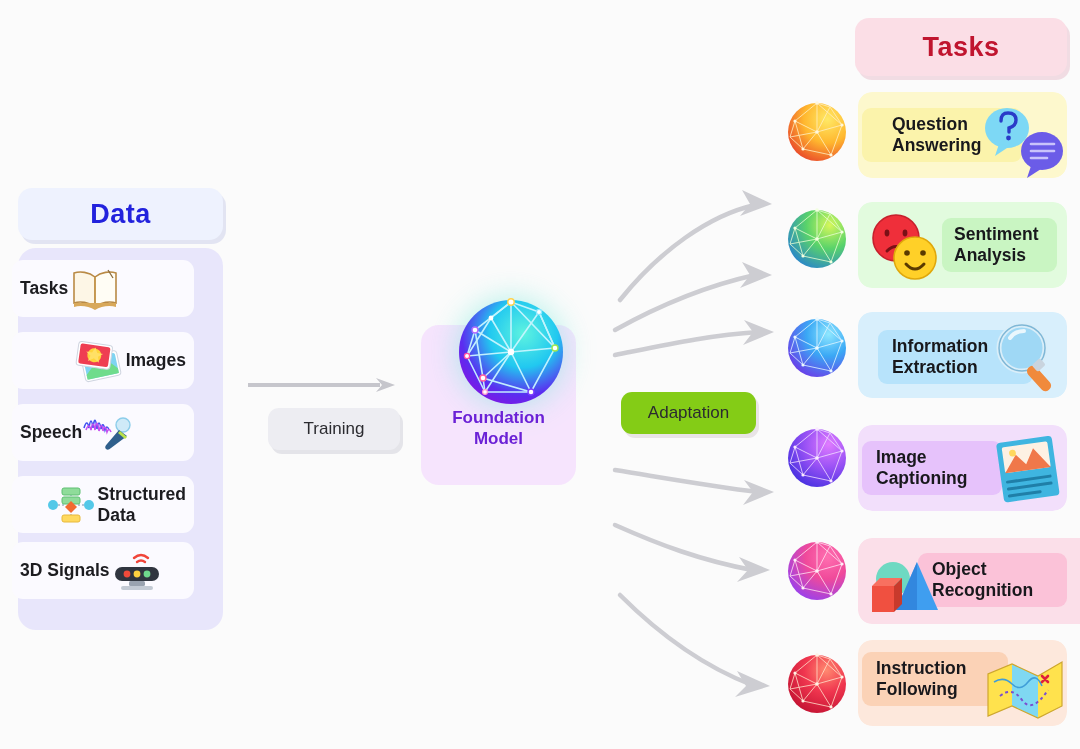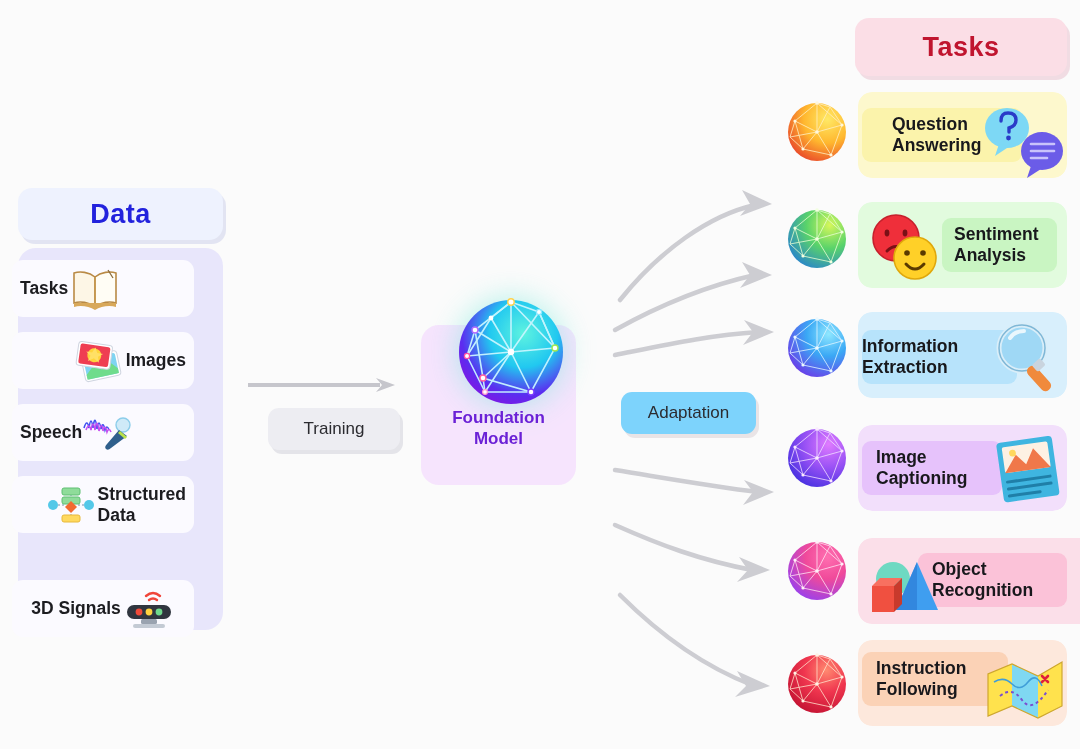--- a/index.html
+++ b/index.html
@@ -122,21 +122,21 @@
     height: 112px;
     filter: drop-shadow(0 0 16px rgba(80,230,210,.45));
   }
 
   #adapt-chip {
     position: absolute;
     left: 621px;
     top: 392px;
     width: 135px;
     height: 42px;
-    background: #7dd3fc;
+    background: #84cc16;
     border-radius: 11px;
     box-shadow: 3px 4px 0 rgba(215,205,210,.5);
     display: flex; align-items: center; justify-content: center;
   }
   #adapt-chip span { font-size: 17px; color: #2b2b30; }
 
   #fan-arrows { position: absolute; left: 0; top: 0; width: 1080px; height: 749px; pointer-events: none; }
 
   
   #tasks-header {
@@ -250,21 +250,21 @@
         <rect x="18" y="6" width="18" height="7" rx="2" fill="#8fdc9a" stroke="#5fbf72" stroke-width="1"></rect>
         <rect x="18" y="15" width="18" height="7" rx="2" fill="#8fdc9a" stroke="#5fbf72" stroke-width="1"></rect>
         <circle cx="9" cy="23" r="5" fill="#54c8e8"></circle>
         <circle cx="45" cy="23" r="5" fill="#54c8e8"></circle>
         <path d="M27 19 L33 25 L27 31 L21 25 Z" fill="#f26a30"></path>
         <rect x="18" y="33" width="18" height="7" rx="2" fill="#ffd95e" stroke="#e8b93c" stroke-width="1"></rect>
       </svg>
     </span>
   </div>
 
-  <div class="data-card" id="dc4" style="top:580px;justify-content:center;">
+  <div class="data-card" id="dc4" style="top:542px;">
     <span class="dlabel">3D Signals</span>
     <span class="dicon">
       <svg viewBox="0 0 54 46" width="54" height="46">
         <path d="M25 10 q7 -6 14 0" fill="none" stroke="#f0453a" stroke-width="2.4" stroke-linecap="round"></path>
         <path d="M28 14 q4 -3 8 0" fill="none" stroke="#f0453a" stroke-width="2.4" stroke-linecap="round"></path>
         <rect x="6" y="19" width="44" height="14" rx="7" fill="#30353f"></rect>
         <circle cx="18" cy="26" r="3.4" fill="#f04a3a"></circle>
         <circle cx="28" cy="26" r="3.4" fill="#ffd23f"></circle>
         <circle cx="38" cy="26" r="3.4" fill="#6fd98c"></circle>
         <rect x="20" y="33" width="16" height="5" rx="1.5" fill="#9aa3b0"></rect>
@@ -458,21 +458,21 @@
         <circle cx="31" cy="2" r="1.8"></circle>
         <circle cx="9" cy="20" r="1.6"></circle>
         <circle cx="17" cy="48" r="1.6"></circle>
         <circle cx="45" cy="54" r="1.6"></circle>
         <circle cx="56" cy="24" r="1.6"></circle>
         <circle cx="31" cy="31" r="1.8"></circle>
       </g>
   </svg>
   <div class="task-card" style="top:312px;">
     <div style="position:absolute;inset:0;background:#d8effc;border-radius:14px;"></div>
-    <div class="task-hl" style="left:4px; top:18px; width:155px; background:#b7e3fb; ">
+    <div class="task-hl" style="left:20px; top:18px; width:155px; background:#b7e3fb; padding-left:14px;">
       <span class="task-text">Information
 Extraction</span>
     </div>
     <svg class="task-art" style="left:130px; top:6px;" width="78" height="78">
       <circle cx="34" cy="30" r="23" fill="#9fd8f5" stroke="#d9eef9" stroke-width="5"></circle>
       <circle cx="34" cy="30" r="23" fill="none" stroke="#7fb7d6" stroke-width="1.5"></circle>
       <path d="M22 20 q5 -7 14 -7" fill="none" stroke="#eaf7fd" stroke-width="4" stroke-linecap="round"></path>
       <rect x="45" y="46" width="11" height="30" rx="5" fill="#f08a3c" transform="rotate(-42 50 60)"></rect>
       <rect x="45" y="43" width="11" height="9" rx="2" fill="#c9d4de" transform="rotate(-42 50 47)"></rect>
     </svg>

